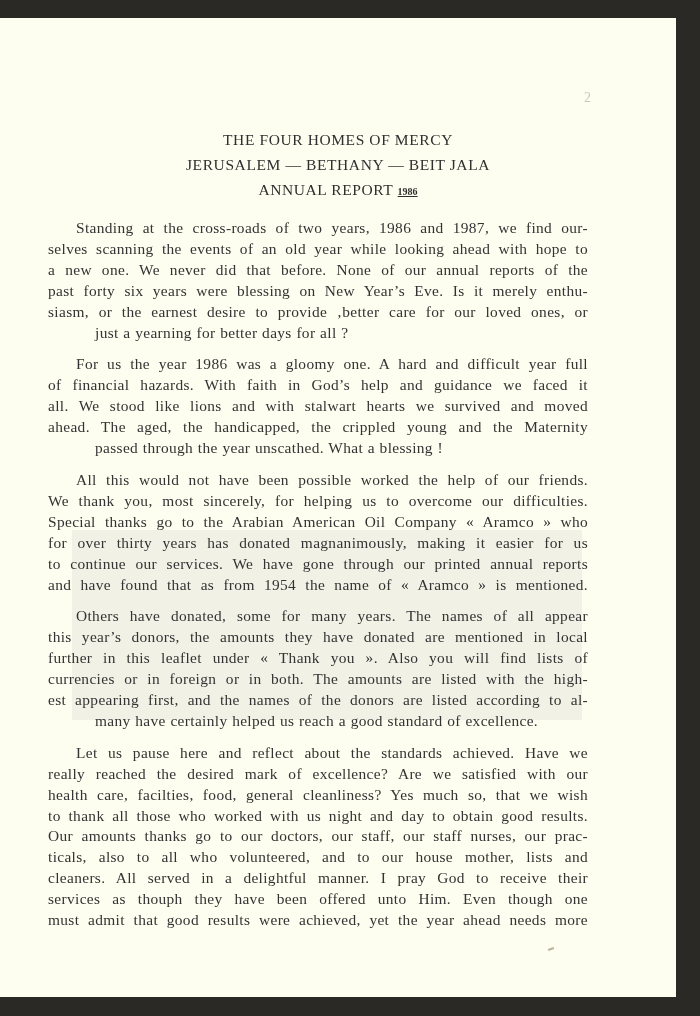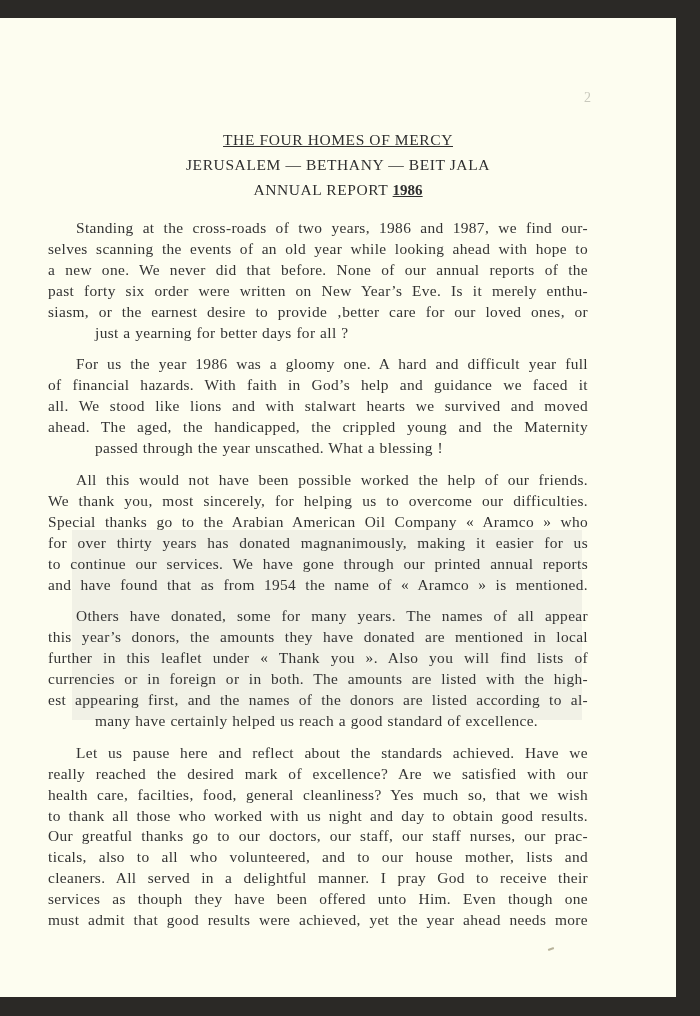--- a/index.html
+++ b/index.html
@@ -42,26 +42,26 @@
   .heading {
     position: absolute;
     left: 0;
     width: 676px;
     text-align: center;
     color: #2f2f2f;
     font-size: 15.5px;
     letter-spacing: 0.6px;
   }
   .heading .yr {
-    font-size: 15px;
+    font-size: 10px;
     font-weight: bold;
     letter-spacing: 0;
     text-decoration: underline;
   }
-  .h1 { top: 113px; text-decoration: underline; }
+  .h1 { top: 113px; }
   .h2 { top: 138px; }
   .h3 { top: 163px; }
   .body-text {
     position: absolute;
     left: 48px;
     top: 200px;
     width: 540px;
     color: #333;
     font-size: 15.4px;
     line-height: 20.9px;
@@ -109,21 +109,21 @@
   <div class="heading h3">
     <span>ANNUAL REPORT </span><span class="yr">1986</span>
   </div>
 
   <div class="body-text">
     <div class="para">
       <div class="lines">
           <span class="line first">Standing at the cross-roads of two years, 1986 and 1987, we find our-</span>
           <span class="line">selves scanning the events of an old year while looking ahead with hope to</span>
           <span class="line">a new one.  We never did that before.  None of our annual reports of the</span>
-          <span class="line">past forty six order were written on New Year’s Eve.  Is it merely enthu-</span>
+          <span class="line">past forty six years were blessing on New Year’s Eve.  Is it merely enthu-</span>
           <span class="line">siasm, or the earnest desire to provide ‚better care for our loved ones, or</span>
           <span class="line last">just a yearning for better days for all ?</span>
         </div>
     </div>
     <div class="para">
       <div class="lines">
           <span class="line first">For us the year 1986 was a gloomy one.  A hard and difficult year full</span>
           <span class="line">of financial hazards.  With faith in God’s help and guidance we faced it</span>
           <span class="line">all.  We stood like lions and with stalwart hearts we survived and moved</span>
           <span class="line">ahead.  The aged, the handicapped, the crippled young and the Maternity</span>
@@ -149,21 +149,21 @@
           <span class="line">est appearing first, and the names of the donors are listed according to al-</span>
           <span class="line last">many have certainly helped us reach a good standard of excellence.</span>
         </div>
     </div>
     <div class="para">
       <div class="lines">
           <span class="line first">Let us pause here and reflect about the standards achieved.  Have we</span>
           <span class="line">really reached the desired mark of excellence?  Are we satisfied with our</span>
           <span class="line">health care, facilties, food, general cleanliness?  Yes much so, that we wish</span>
           <span class="line">to thank all those who worked with us night and day to obtain good results.</span>
-          <span class="line">Our greatful thanks go to our doctors, our staff, our staff nurses, our prac-</span>
+          <span class="line">Our amounts thanks go to our doctors, our staff, our staff nurses, our prac-</span>
           <span class="line">ticals, also to all who volunteered, and to our house mother, lists and</span>
           <span class="line">cleaners.  All served in a delightful manner.  I pray God to receive their</span>
           <span class="line">services as thouph they have been offered unto Him.  Even though one</span>
           <span class="line">must admit that good results were achieved, yet the year ahead needs more</span>
         </div>
     </div>
   </div>
 
   <div class="smudge"></div>
 </div>

